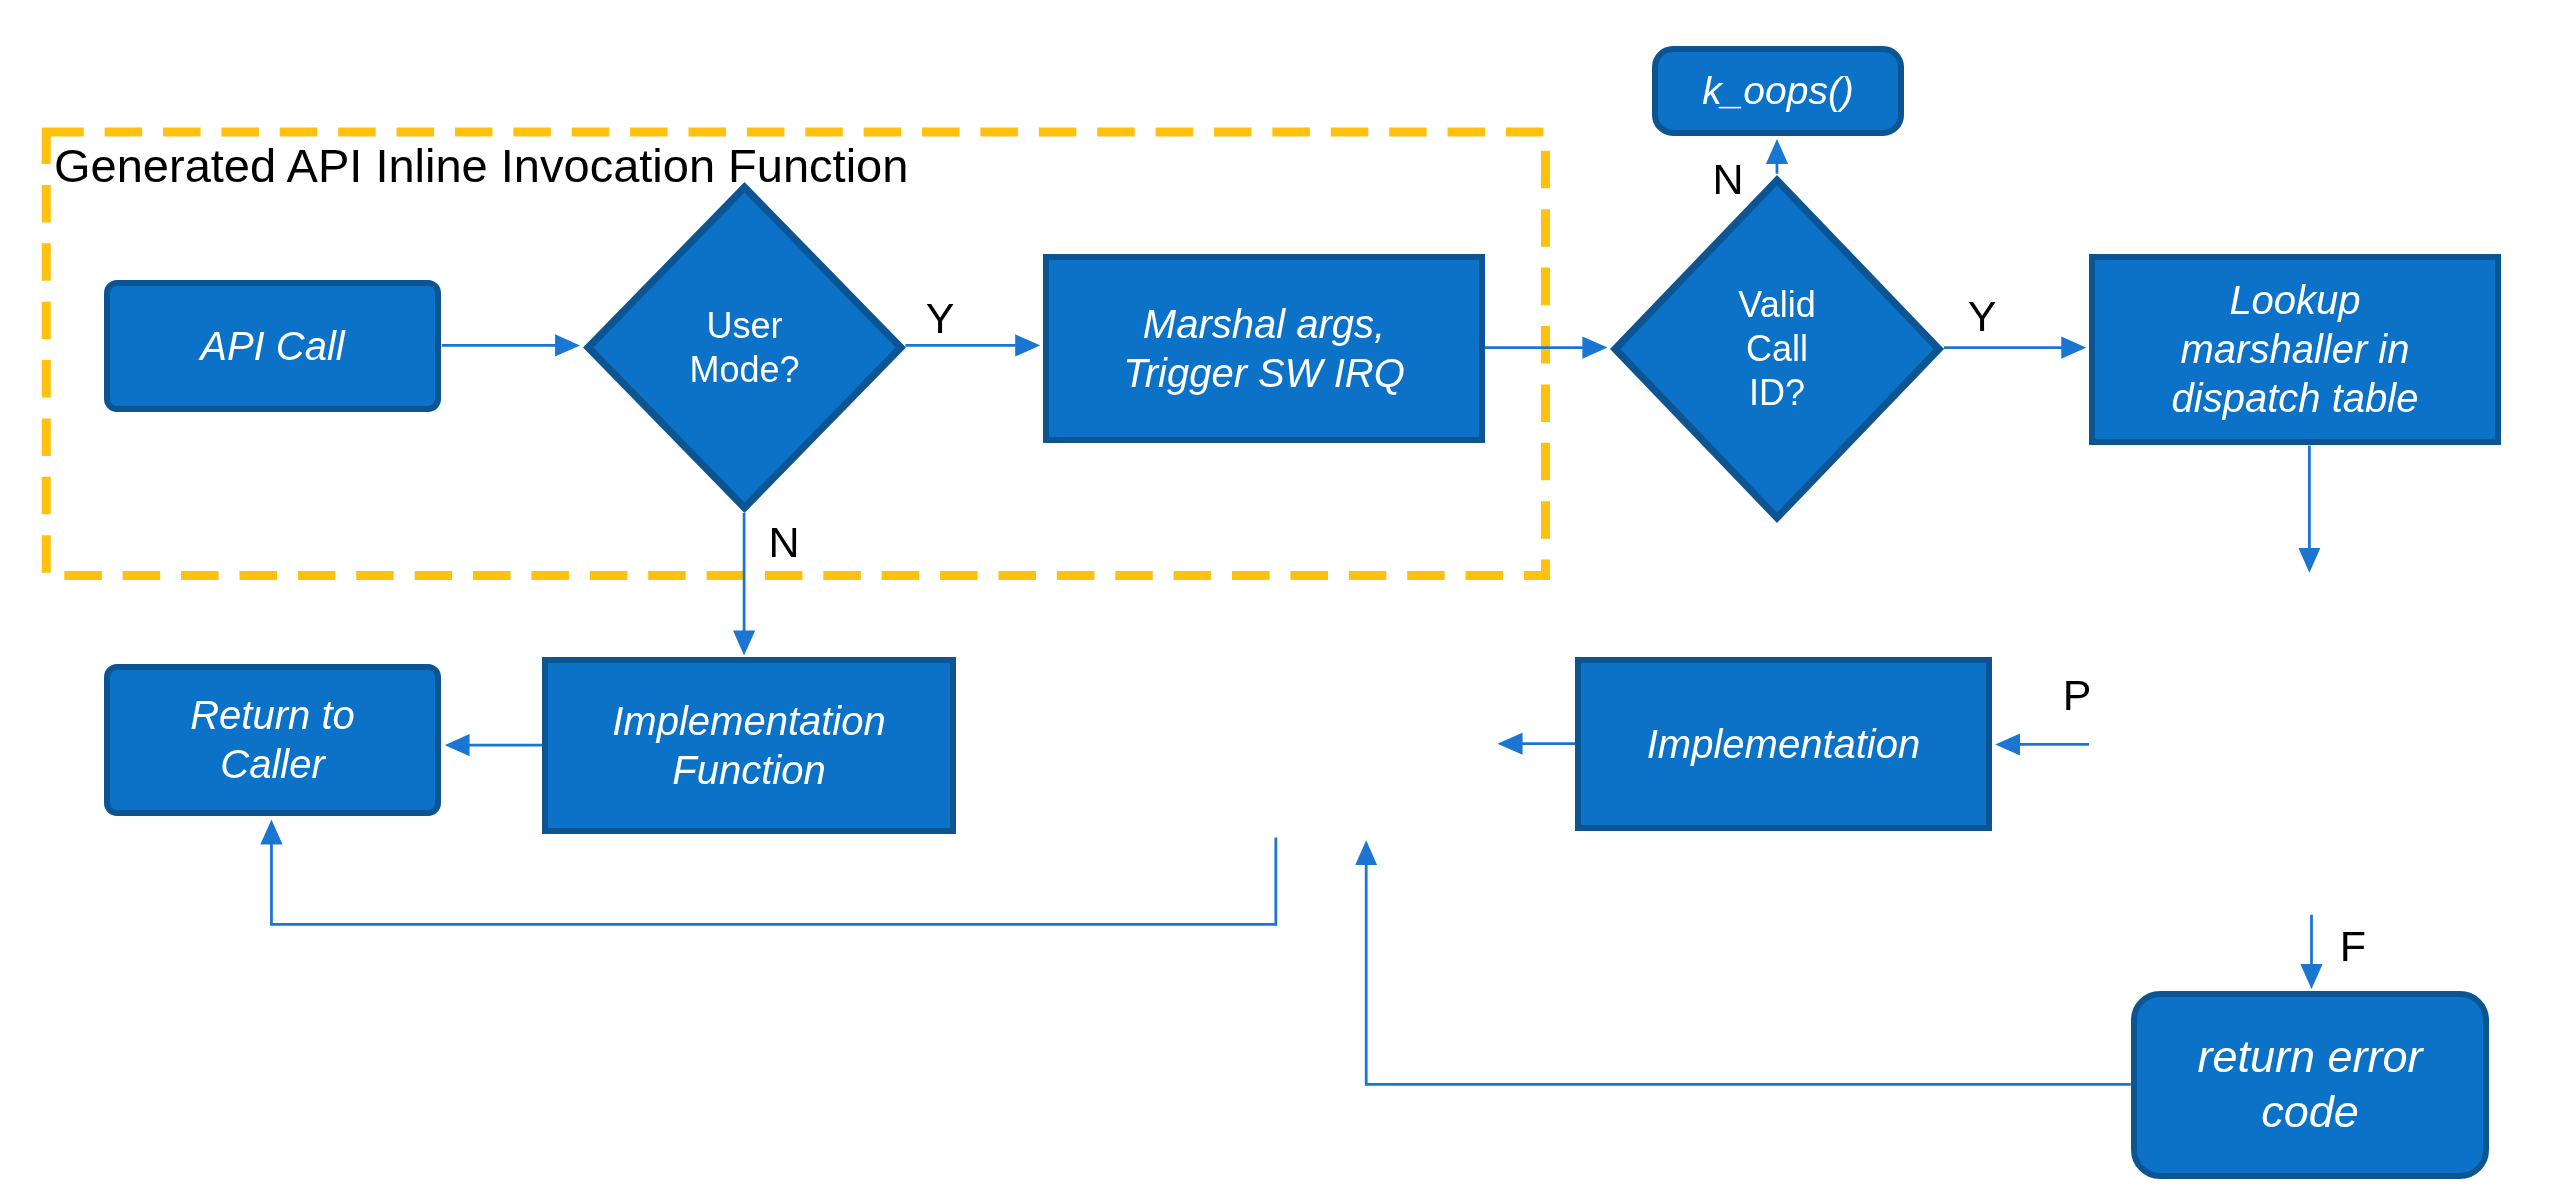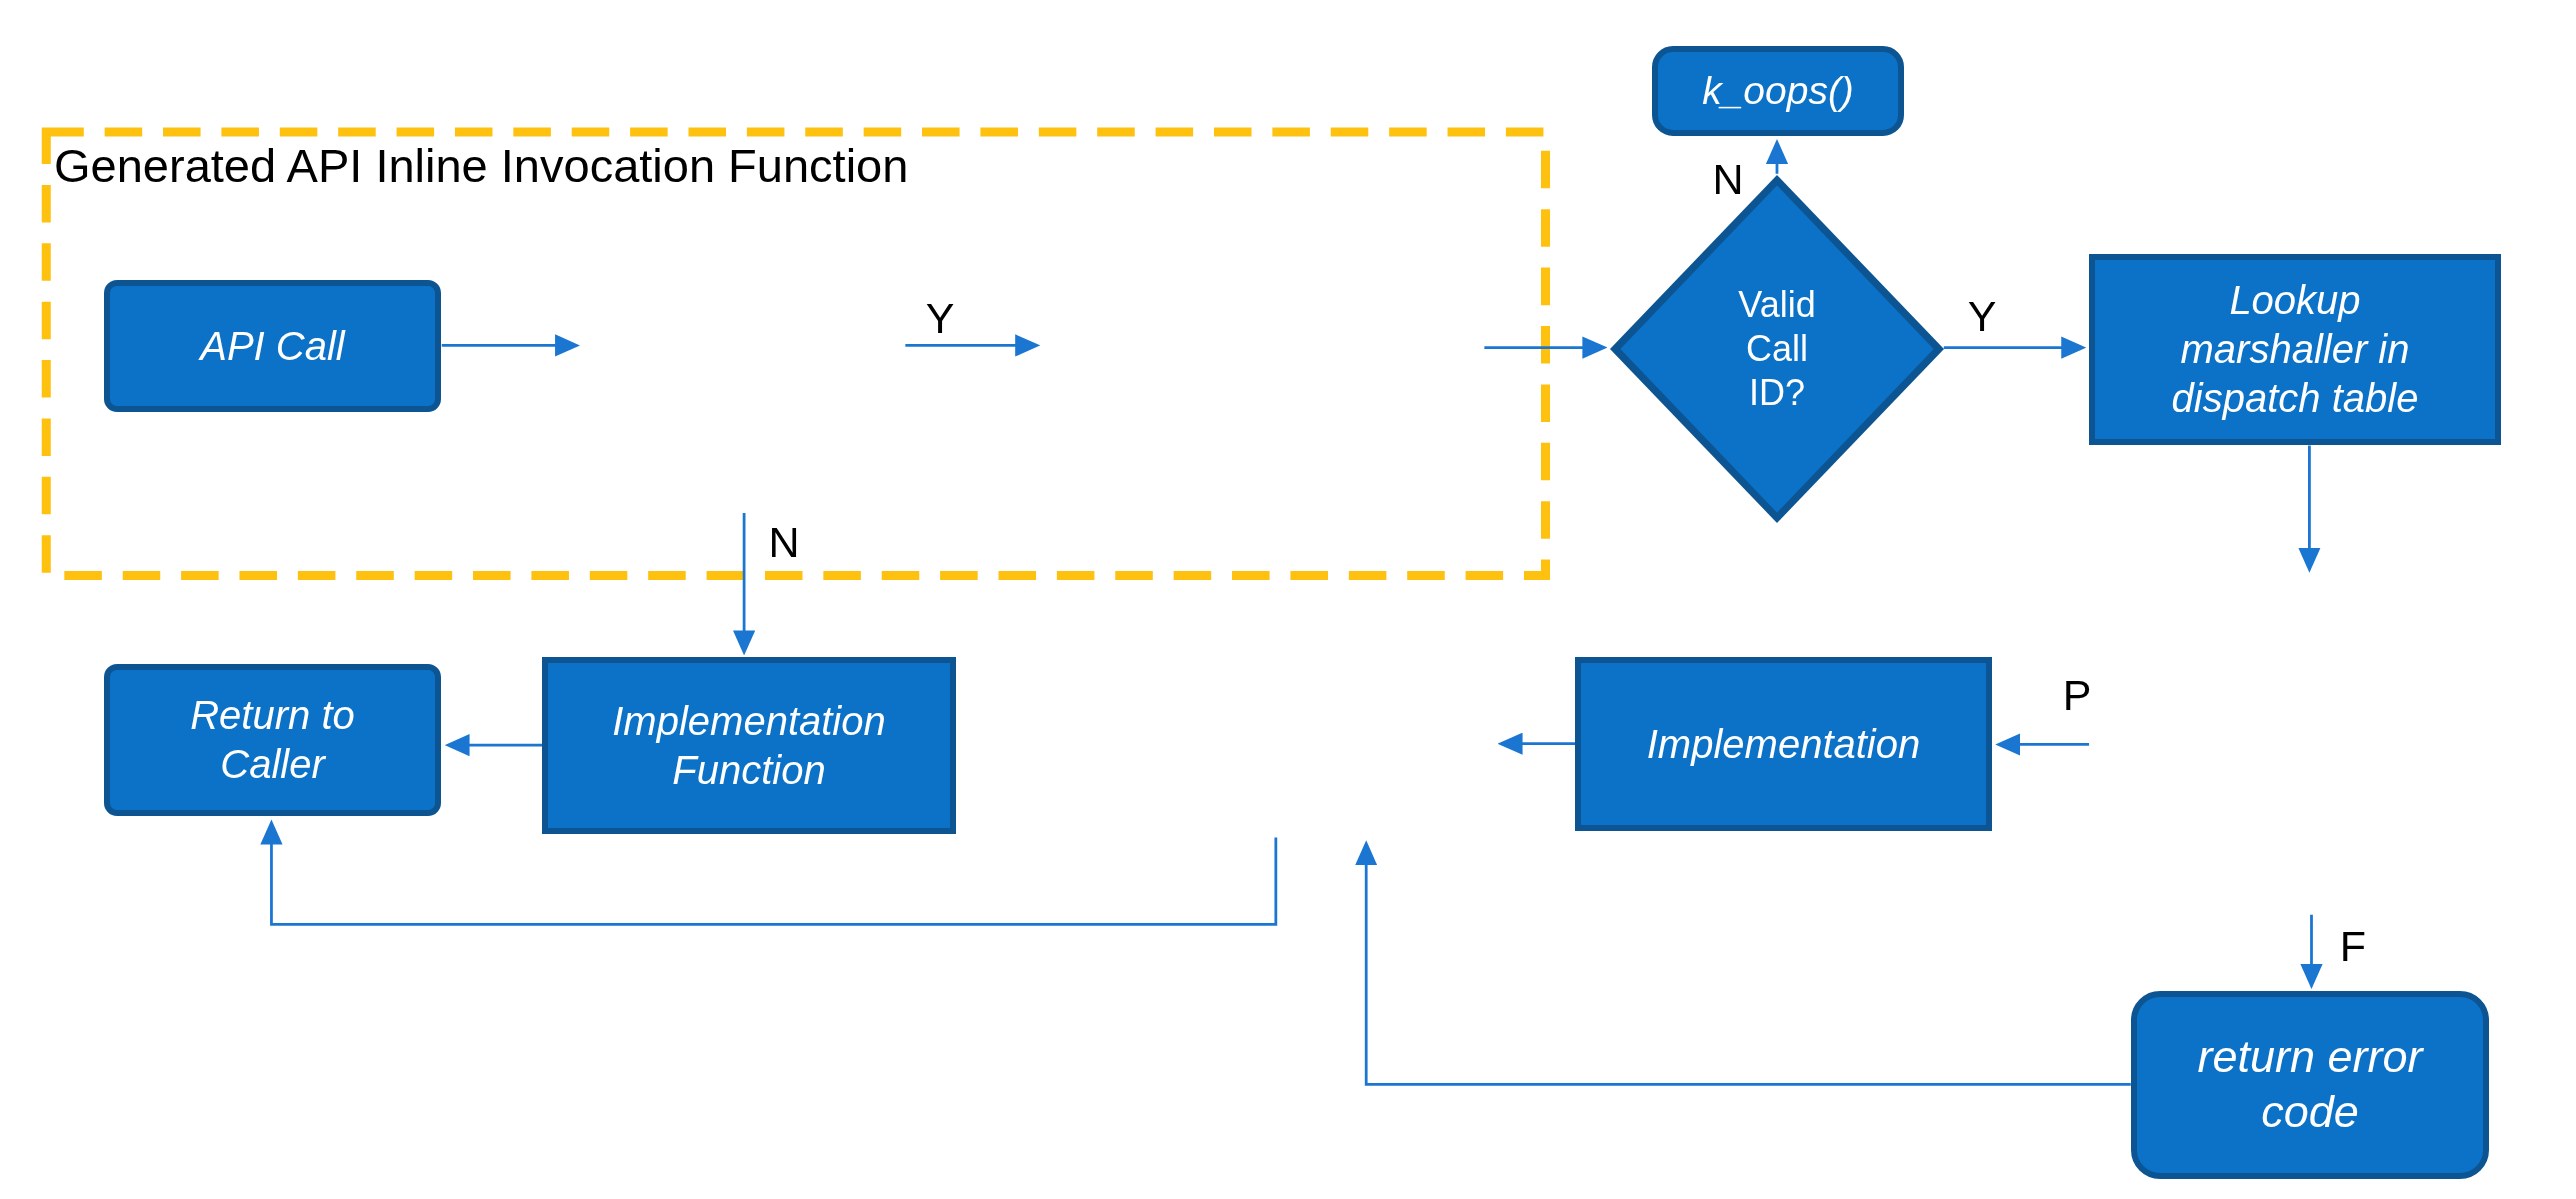--- a/index.html
+++ b/index.html
@@ -108,37 +108,47 @@
   <div class="node rounded" style="left:104px;top:664px;width:337px;height:152px;">
     <span class="node-label">Return to
 Caller</span>
   </div>
 
   <div class="node rounded" style="left:2131px;top:991px;width:358px;height:188px;border-radius:29px;">
     <span class="node-label" style="font-size:45px;">return error
 code</span>
   </div>
 
+  <div class="node" style="left:1043px;top:254px;width:442px;height:189px;">
+    <span class="node-label">Marshal args,
+Trigger SW IRQ</span>
+  </div>
 
   <div class="node" style="left:2089px;top:254px;width:412px;height:191px;">
     <span class="node-label">Lookup
 marshaller in
 dispatch table</span>
   </div>
 
   <div class="node" style="left:1575px;top:657px;width:417px;height:174px;">
     <span class="node-label">Implementation</span>
   </div>
 
 
   <div class="node" style="left:542px;top:657px;width:414px;height:177px;">
     <span class="node-label">Implementation
 Function</span>
   </div>
 
+  <div class="diamond" style="left:583px;top:182px;width:323px;height:331px;">
+    <div class="diamond-border"></div>
+    <div class="diamond-fill"></div>
+    <span class="node-label">User
+Mode?</span>
+  </div>
 
   <div class="diamond" style="left:1610px;top:175px;width:334px;height:348px;">
     <div class="diamond-border"></div>
     <div class="diamond-fill"></div>
     <span class="node-label">Valid
 Call
 ID?</span>
   </div>
 
 

